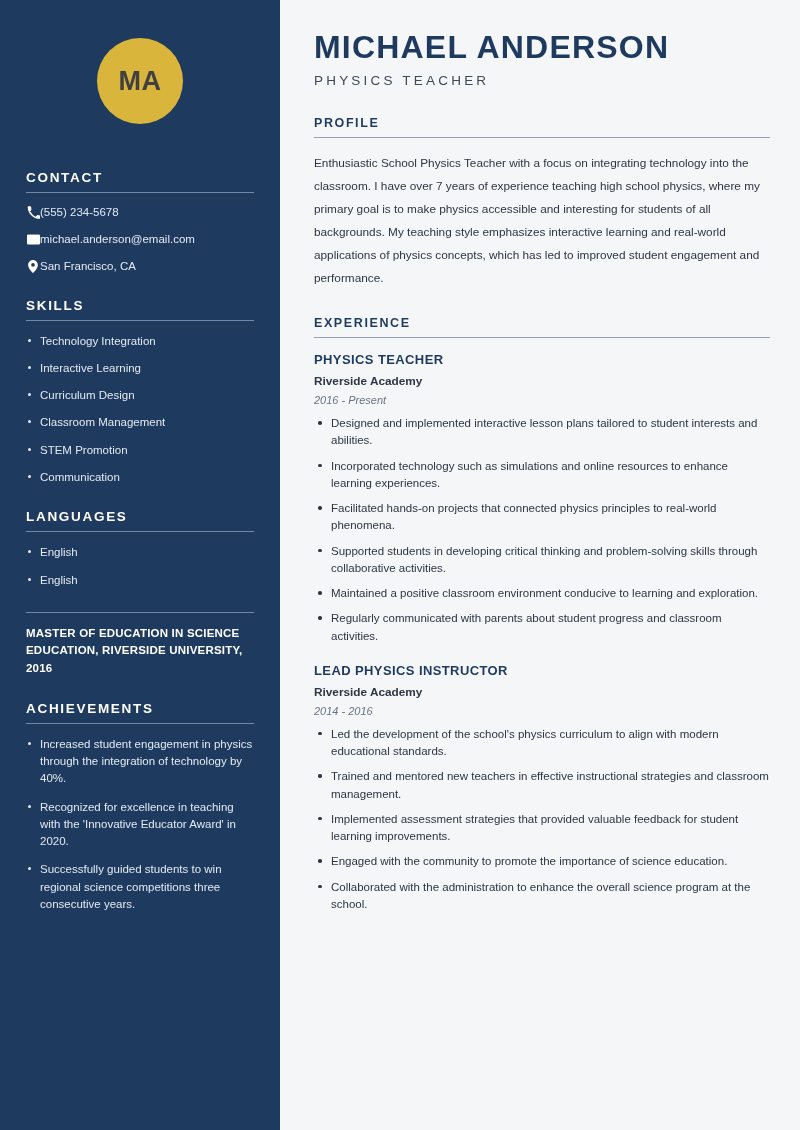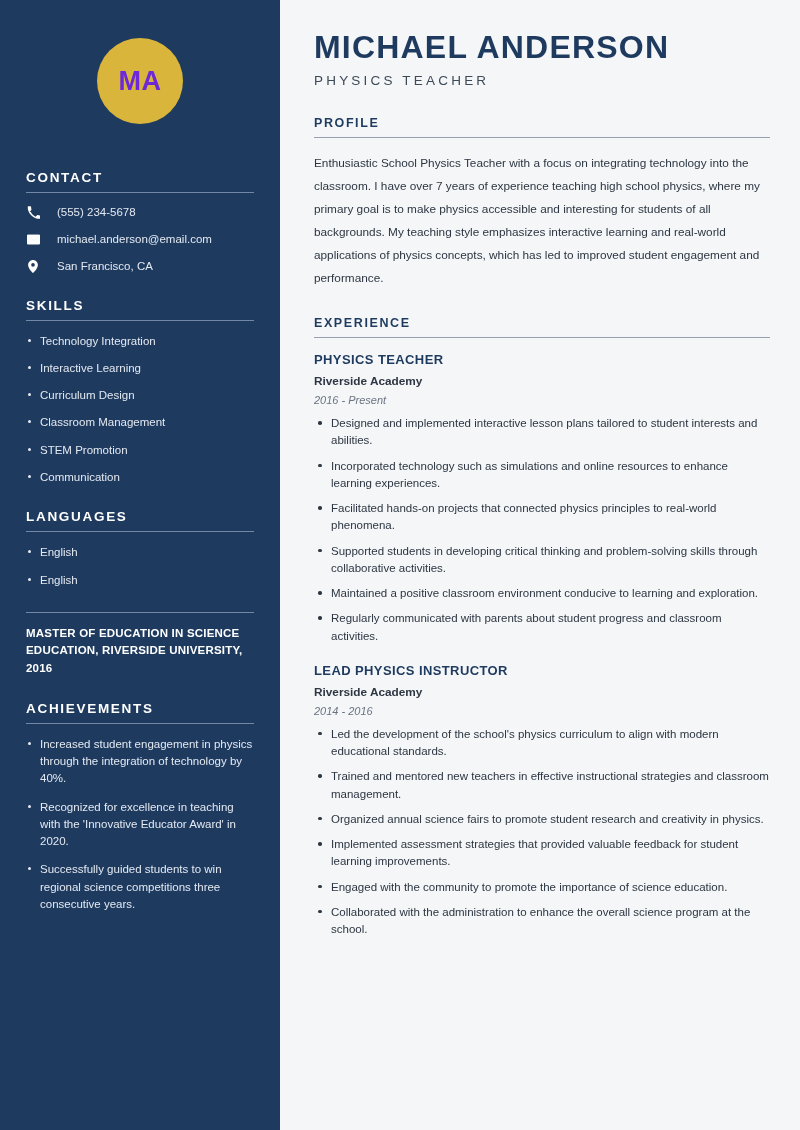--- a/index.html
+++ b/index.html
@@ -34,21 +34,21 @@
     display: flex;
     justify-content: center;
     padding-top: 38px;
     padding-bottom: 46px;
   }
   .avatar {
     width: 86px;
     height: 86px;
     border-radius: 50%;
     background: #d9b53c;
-    color: #6d28d9;
+    color: #404040;
     display: flex;
     align-items: center;
     justify-content: center;
     font-size: 27px;
     font-weight: bold;
     letter-spacing: 0.5px;
   }
 
   .side-section { margin-bottom: 24px; }
 
@@ -62,21 +62,21 @@
   .side-rule {
     height: 1px;
     background: #8fa3bb;
     opacity: 0.75;
     margin-bottom: 12px;
   }
 
   .contact-row {
     display: flex;
     align-items: center;
-    gap: 17px;
+    gap: 0;
     font-size: 11.5px;
     color: #e3e9f1;
     margin-bottom: 12px;
     line-height: 1.3;
   }
   .contact-row .ico {
     width: 14px;
     height: 14px;
     flex: 0 0 14px;
     display: flex;
@@ -329,21 +329,20 @@
         </ul>
       </div>
 
       <div class="exp-entry">
         <div class="exp-role">LEAD PHYSICS INSTRUCTOR</div>
         <div class="exp-company">Riverside Academy</div>
         <div class="exp-dates">2014 - 2016</div>
         <ul class="exp-list">
           <li>Led the development of the school's physics curriculum to align with modern educational standards.</li>
           <li>Trained and mentored new teachers in effective instructional strategies and classroom management.</li>
-          <li>Organized annual science fairs to promote student research and creativity in physics.</li>
           <li>Implemented assessment strategies that provided valuable feedback for student learning improvements.</li>
           <li>Engaged with the community to promote the importance of science education.</li>
           <li>Collaborated with the administration to enhance the overall science program at the school.</li>
         </ul>
       </div>
     </section>
 
   </main>
 </div>
 

